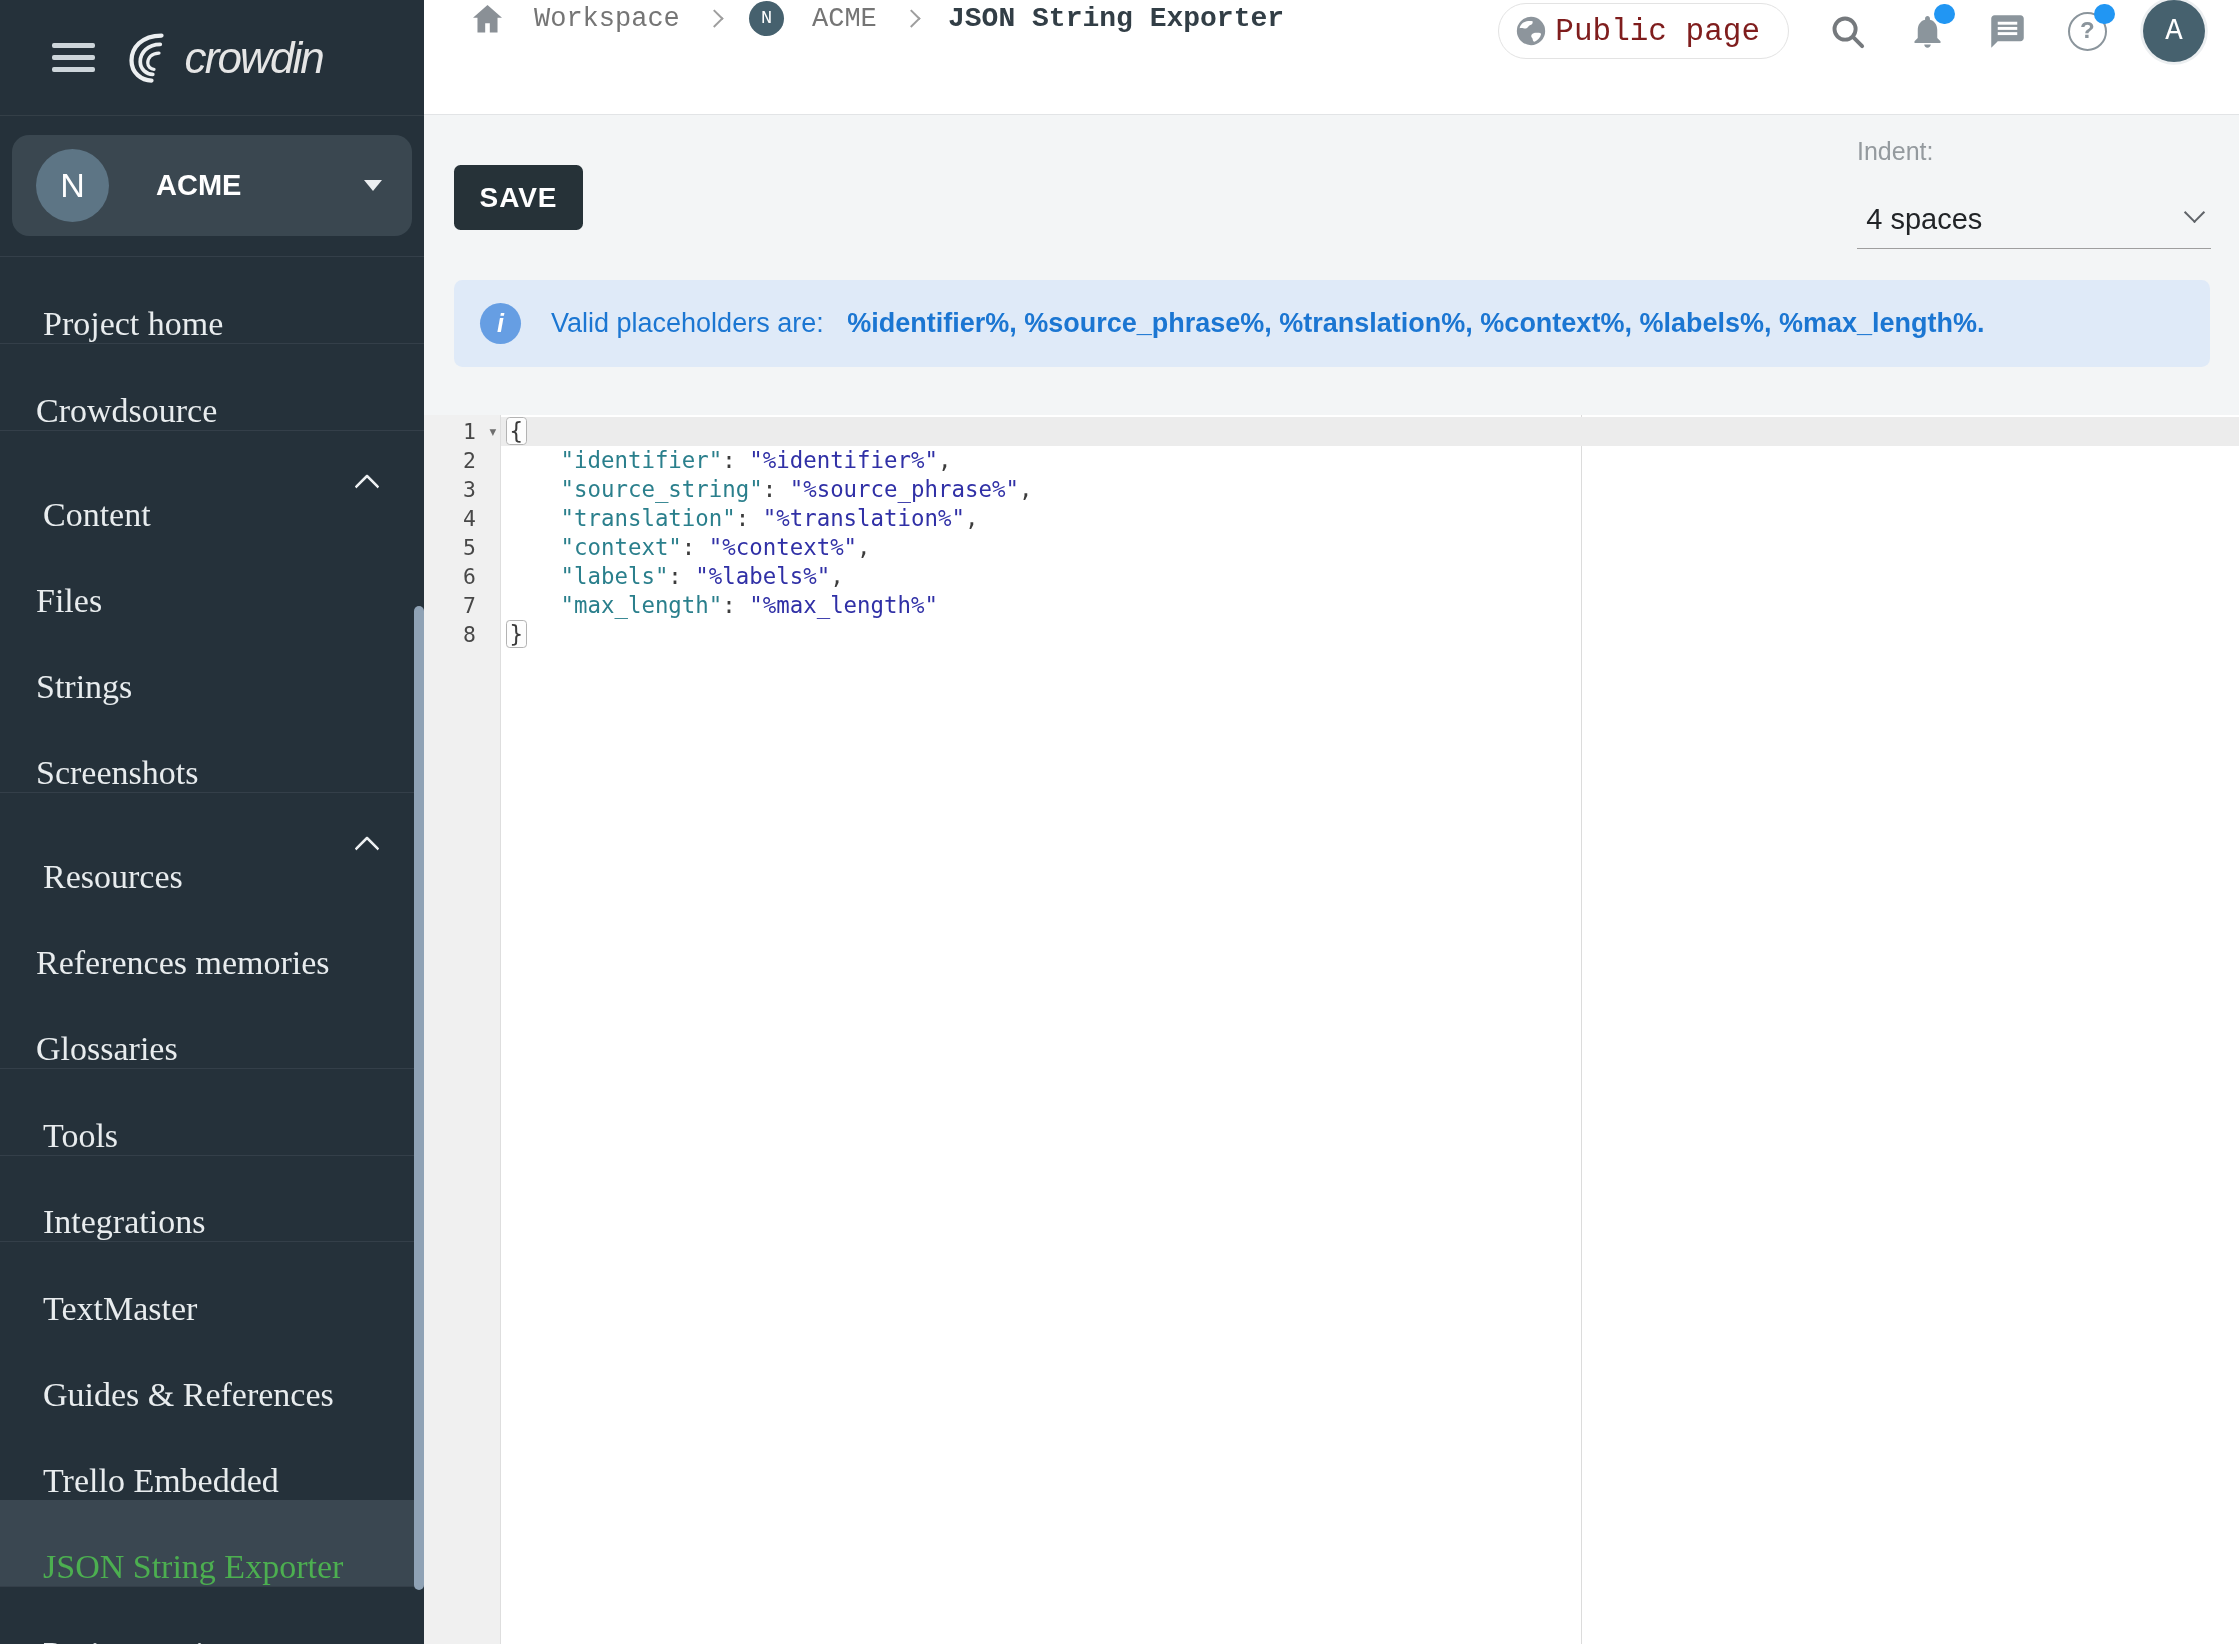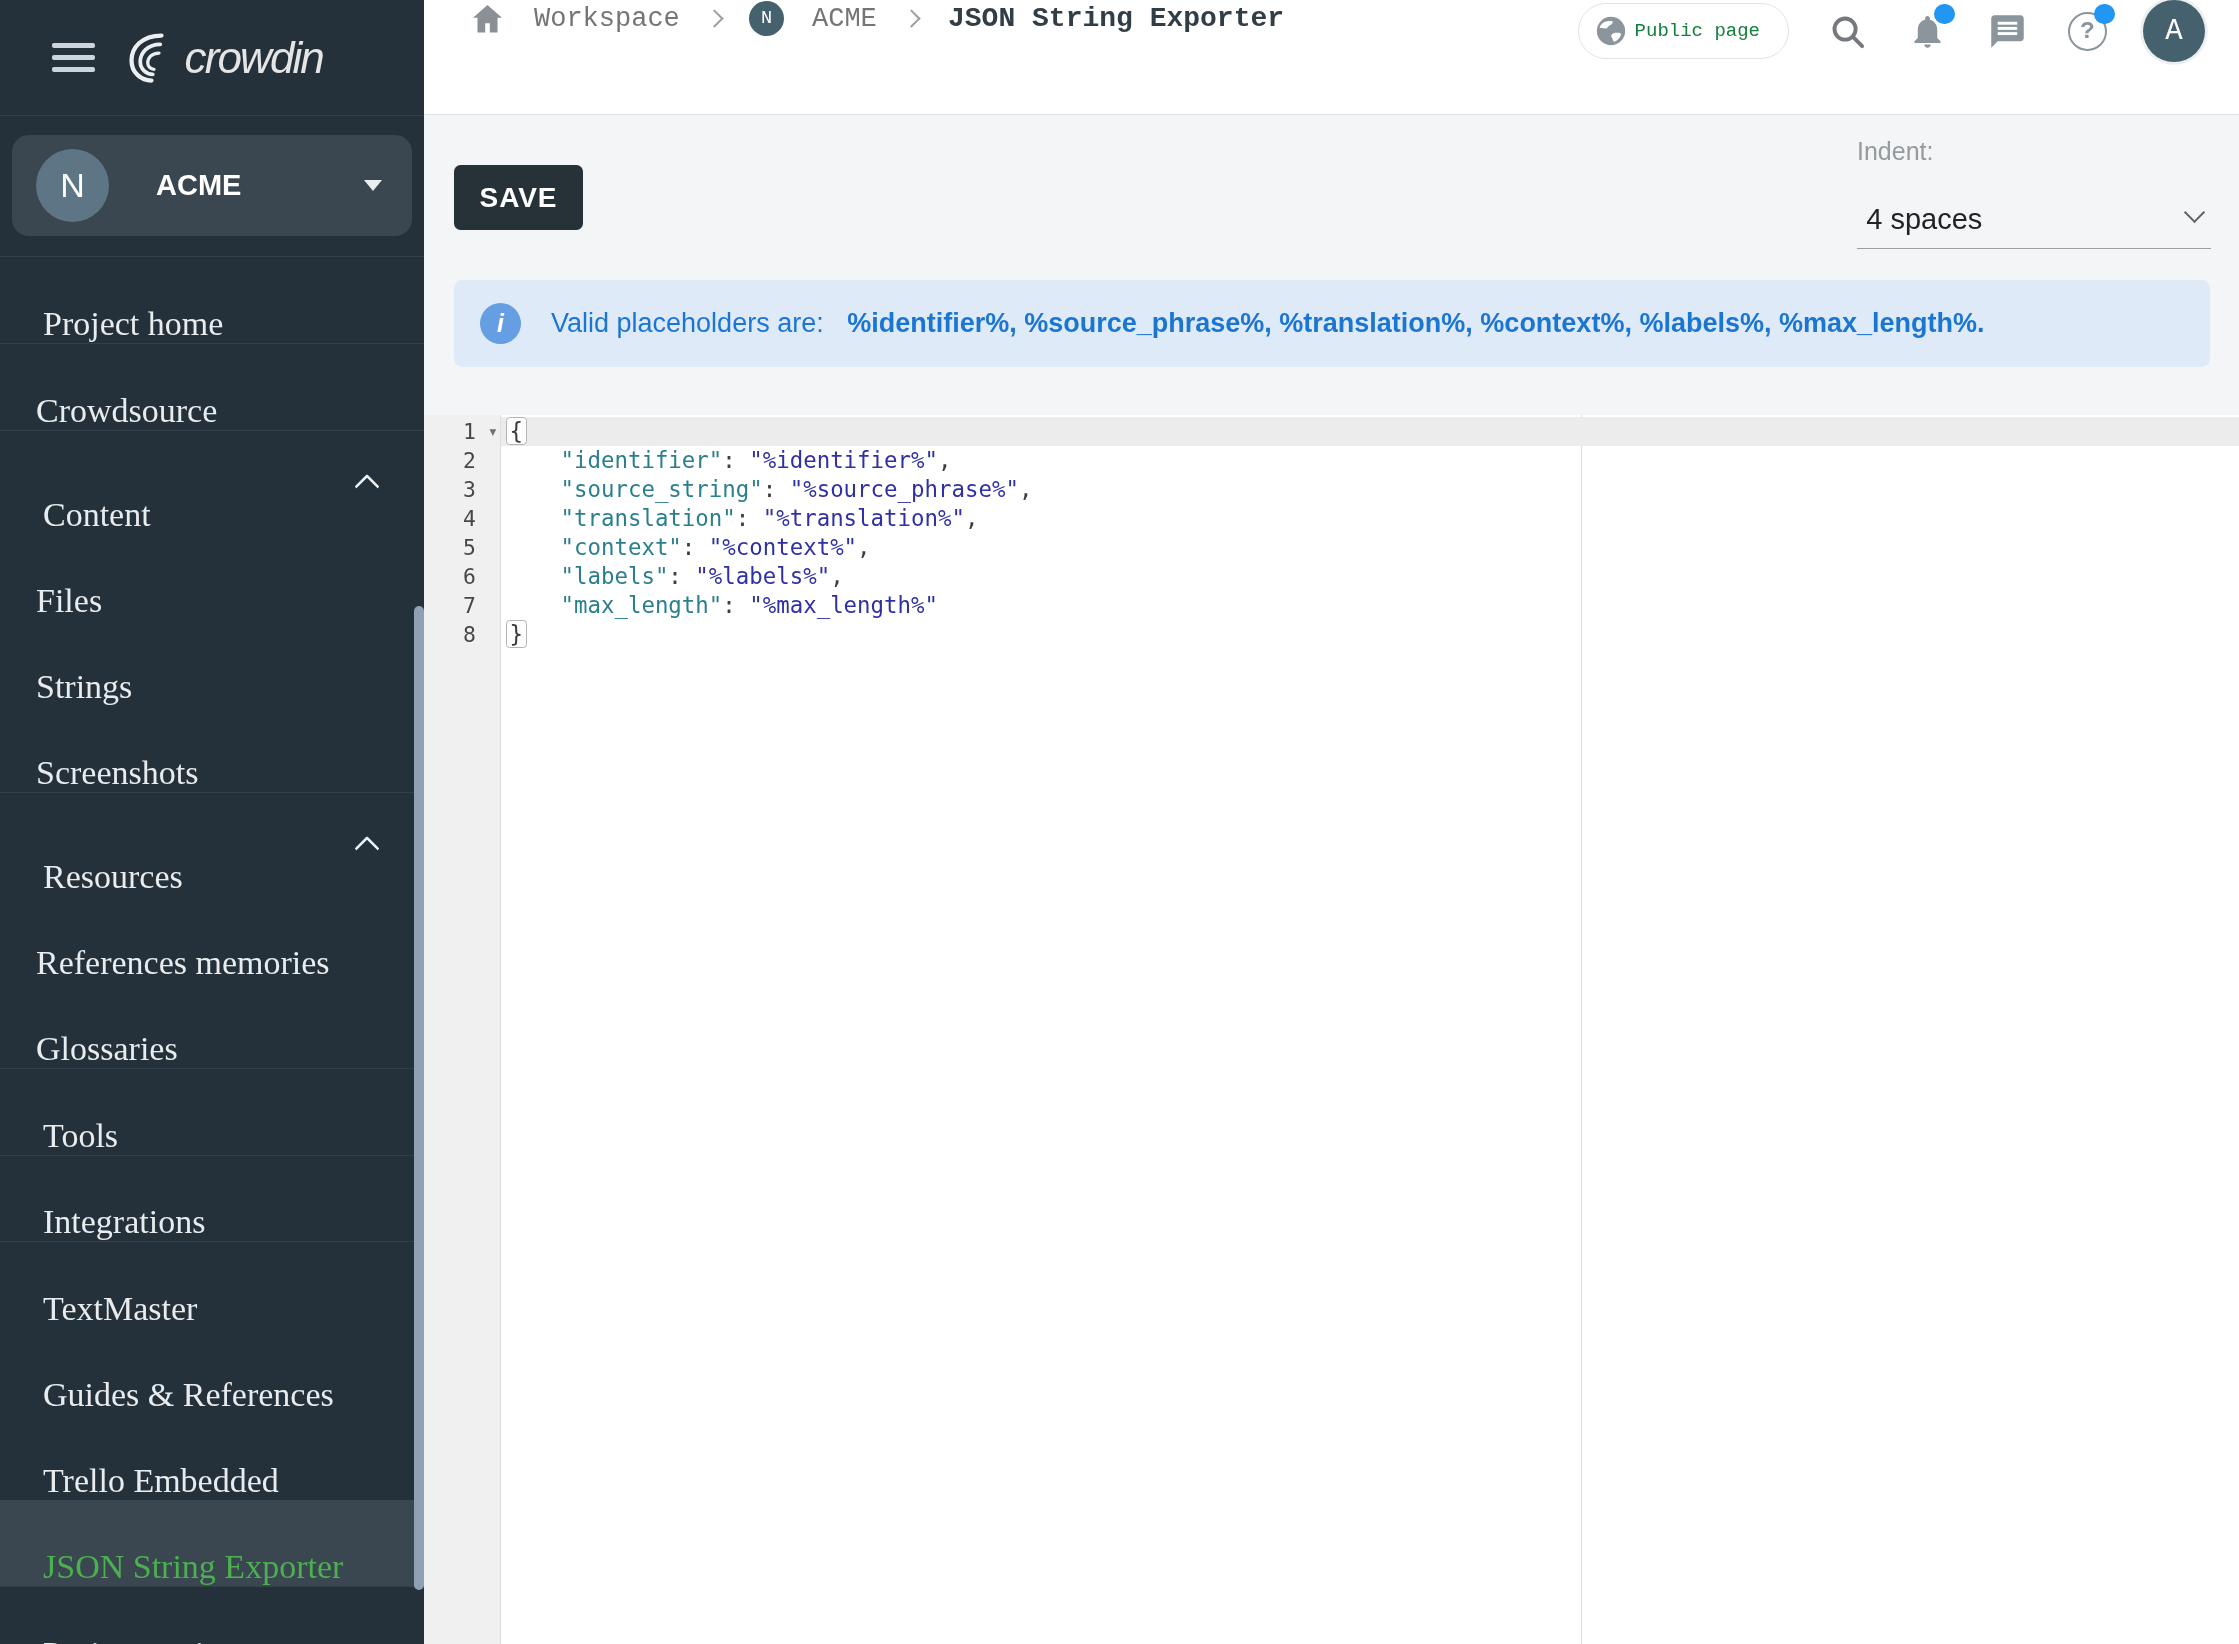--- a/index.html
+++ b/index.html
@@ -32,21 +32,21 @@
   
   .topbar{position:absolute;left:424px;top:0;right:0;height:114px;background:#ffffff;border-bottom:0.9px solid #e2e4e6;display:flex;align-items:flex-start;font-family:Liberation Mono, monospace;}
   .crumb{display:flex;align-items:center;}
   .crumb-home{margin-left:45px;cursor:pointer;display:flex;}
   .crumb-link{color:#757575;font-size:27px;margin-left:28px;cursor:pointer;}
   .chev-right{width:11.2px;height:11.2px;border-right:2.8px solid #9e9e9e;border-bottom:2.8px solid #9e9e9e;transform:rotate(-45deg);margin-left:28px;}
   .crumb-proj-avatar{width:35px;height:35px;border-radius:50%;background:#46616e;color:#fff;font-size:18.6px;display:flex;align-items:center;justify-content:center;margin-left:28px;cursor:pointer;}
   .crumb-page{color:#323e46;font-size:28px;font-weight:600;margin-left:30px;}
   .topbar-right{margin-left:auto;display:flex;align-items:center;padding-right:34px;}
   .public-pill{display:flex;align-items:center;height:54px;border:1.9px solid #e3e3e3;border-radius:28px;padding:0 28px 0 15px;cursor:pointer;background:#fff;}
-  .public-pill span{color:#15803d;font-size:19px;font-weight:500;margin-left:7px;}
+  .public-pill span{color:#7f1d1d;font-size:31px;font-weight:500;margin-left:7px;}
   .icon-btn{position:relative;width:43px;height:43px;margin-left:37px;display:flex;align-items:center;justify-content:center;cursor:pointer;}
   .blue-dot{position:absolute;top:-5.6px;right:-5.6px;width:20.5px;height:20.5px;border-radius:50%;background:#2196f3;}
   .help-circle{width:35px;height:35px;border:2.8px solid #8b959c;border-radius:50%;color:#8b959c;font-size:24px;font-weight:700;display:flex;align-items:center;justify-content:center;}
   .avatar{width:62px;height:62px;border-radius:50%;background:#46616e;color:#fff;font-size:29px;display:flex;align-items:center;justify-content:center;margin-left:34px;box-shadow:0 0 0 2.8px #eceff1;cursor:pointer;}
   
   .content{position:absolute;left:424px;top:115px;right:0;bottom:0;background:#f3f5f6;}
   .save-btn{position:absolute;left:30px;top:50px;width:129px;height:65px;background:#263238;color:#fff;border:none;border-radius:6.5px;font-family:"Liberation Sans",sans-serif;font-size:28px;font-weight:700;letter-spacing:0.9px;cursor:pointer;}
   .indent-wrap{position:absolute;left:1433px;top:22.4px;width:354px;}
   .indent-label{color:#949a9e;font-size:25px;}
   .indent-select{position:relative;margin-top:24px;height:58px;border-bottom:0.9px solid #9e9e9e;display:flex;align-items:center;cursor:pointer;}

